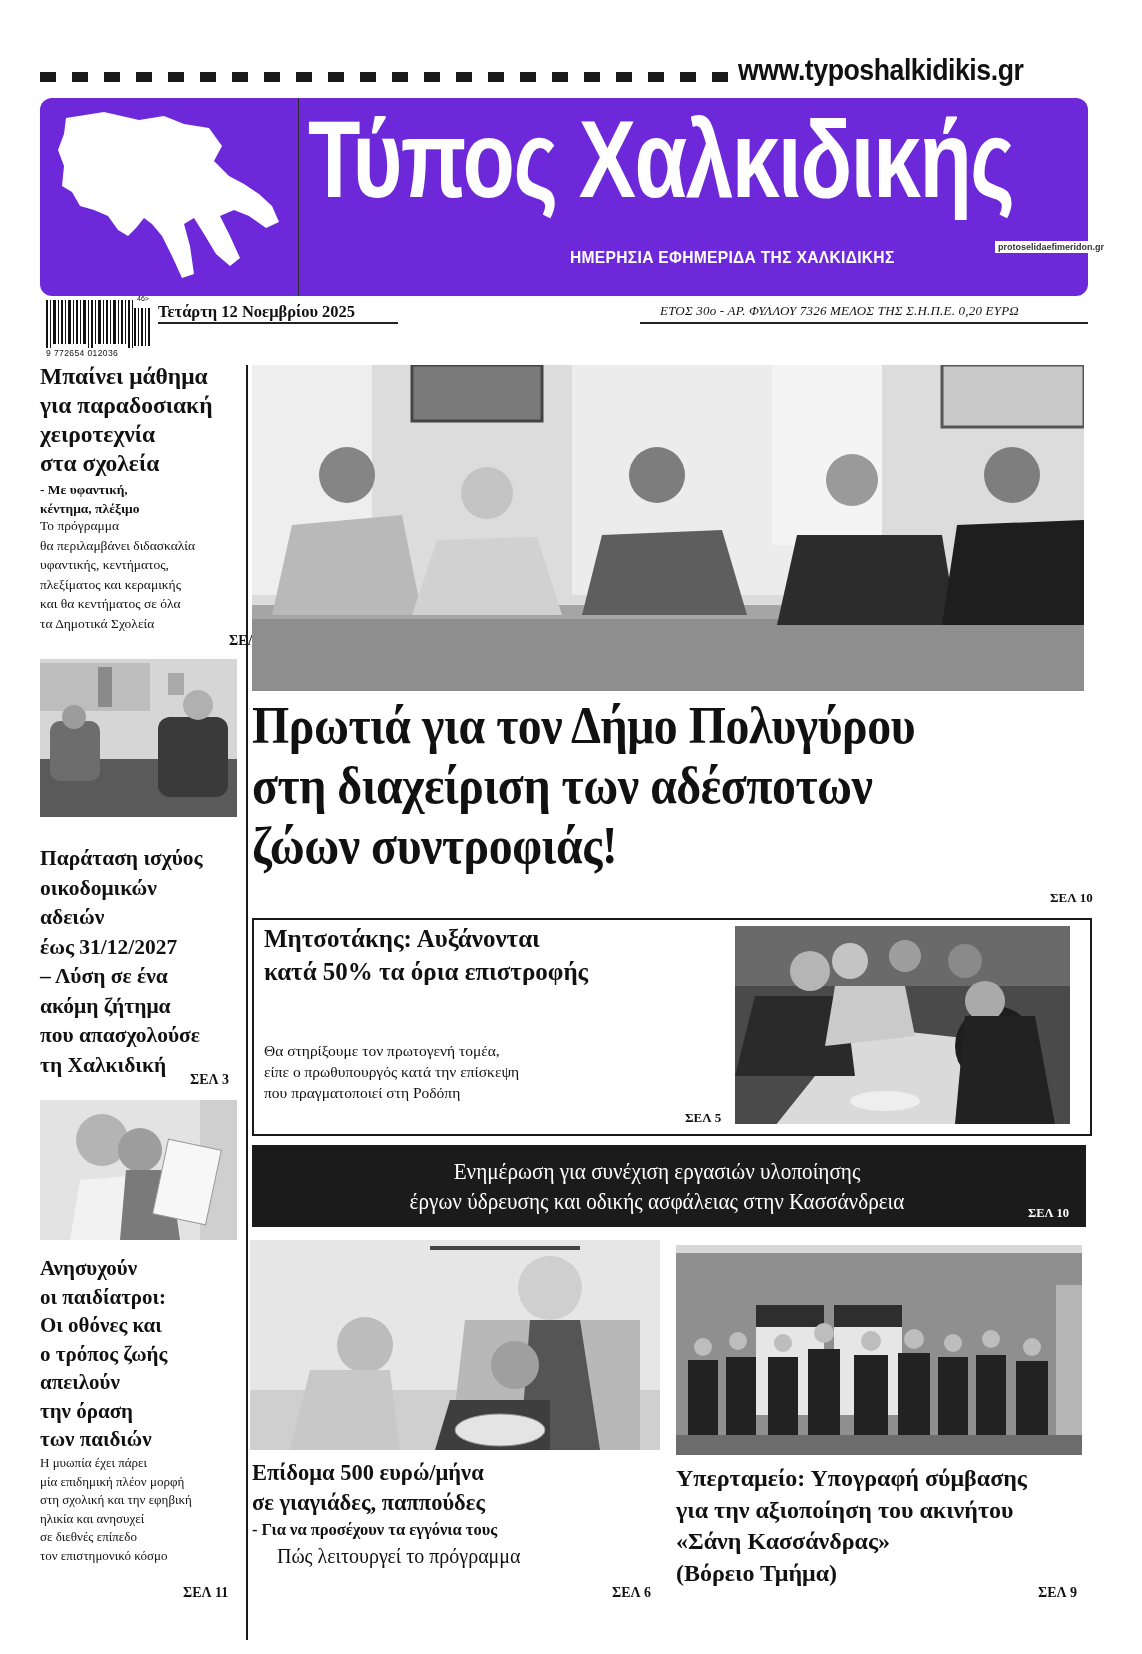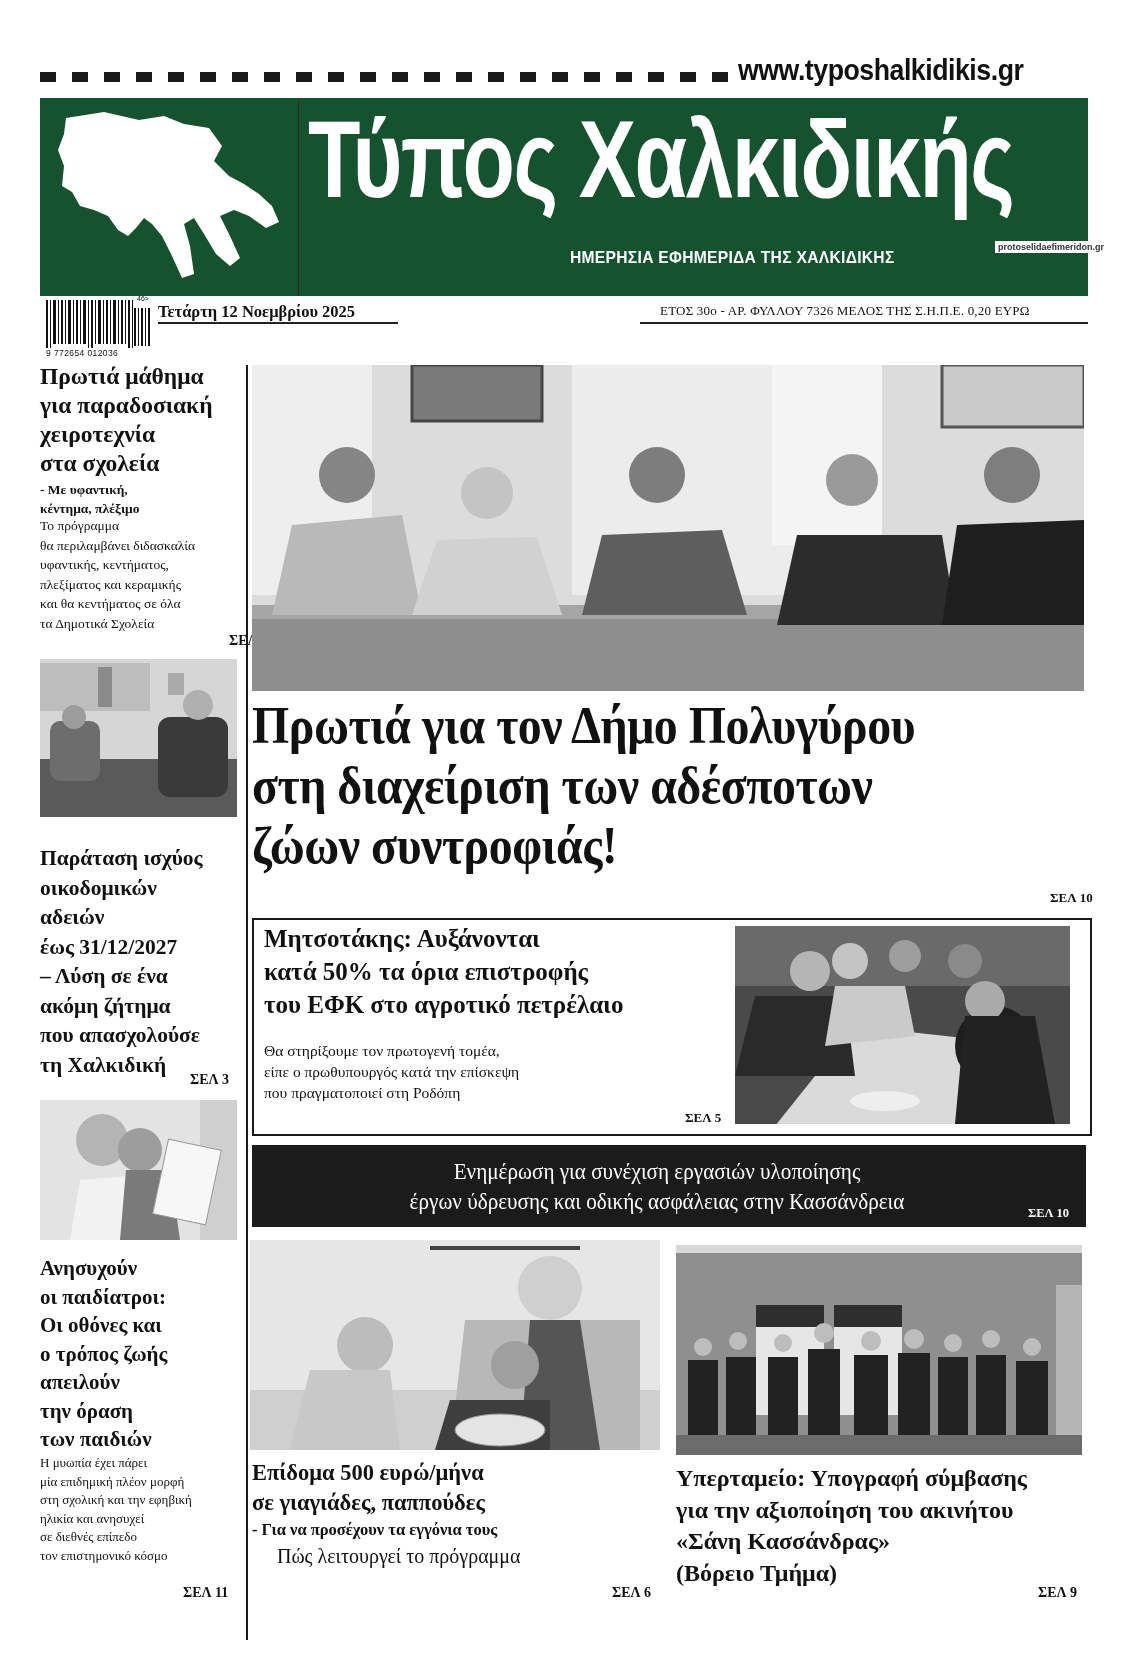--- a/index.html
+++ b/index.html
@@ -8,40 +8,40 @@
 
   .abs { position: absolute; }
 
   
   .dashes { left: 40px; top: 72px; width: 690px; height: 10px;
     background: repeating-linear-gradient(90deg, #1a1a1a 0 16px, transparent 16px 32px); }
   .site-url { left: 738px; top: 54px; font-family: "Liberation Sans", sans-serif; font-weight: bold;
     font-size: 29px; letter-spacing: -0.5px; color: #111; transform: scaleX(0.92); transform-origin: left; }
 
   
-  .masthead { left: 40px; top: 98px; width: 1048px; height: 198px; background: #14532d; }
+  .masthead { left: 40px; top: 98px; width: 1048px; height: 198px; background: #6d28d9; border-radius: 12px; }
   .map-logo { position: absolute; left: 4px; top: 8px; width: 260px; height: 178px; }
   .mast-divider { position: absolute; left: 258px; top: 0; width: 1px; height: 198px; background: #2b2b2b; }
   .mast-title { position: absolute; left: 268px; top: 6px; font-family: "Liberation Sans", sans-serif;
     font-weight: bold; color: #fff; font-size: 110px; letter-spacing: -2px; line-height: 1;
     transform: scaleX(0.78); transform-origin: left top; white-space: nowrap; }
   .mast-sub { position: absolute; left: 530px; top: 150px; font-family: "Liberation Sans", sans-serif;
     font-weight: bold; color: #fff; font-size: 17px; letter-spacing: 0.3px; white-space: nowrap;
     transform: scaleX(0.92); transform-origin: left; }
   .watermark { position: absolute; left: 955px; top: 143px; background: #fff; color: #333;
     font-family: "Liberation Sans", sans-serif; font-size: 9px; font-weight: bold; padding: 1px 3px; }
 
   
   .barcode { left: 46px; top: 300px; width: 104px; height: 48px; }
   .barcode-num { left: 46px; top: 348px; font-family: "Liberation Sans", sans-serif; font-size: 8.5px; letter-spacing: 0.4px; }
   .barcode-small { left: 134px; top: 302px; width: 16px; height: 44px; }
   .bar-46 { left: 137px; top: 295px; font-family: "Liberation Sans", sans-serif; font-size: 7px; }
   .issue-date { left: 158px; top: 302px; font-weight: bold; font-size: 16.5px; }
   .issue-date-rule { left: 158px; top: 322px; width: 240px; height: 2px; background: #222; }
-  .issue-info { left: 660px; top: 303px; font-size: 13px; letter-spacing: 0.2px; }
+  .issue-info { left: 660px; top: 303px; font-size: 13px; letter-spacing: 0.2px; font-style: italic; }
   .issue-rule-bot { left: 640px; top: 322px; width: 448px; height: 2px; background: #222; }
 
   
   .left-col-rule { left: 246px; top: 365px; width: 2px; height: 1275px; background: #1a1a1a; }
   .l-head { font-weight: bold; color: #111; }
   .story1-title { left: 40px; top: 362px; width: 205px; font-size: 23.5px; line-height: 29px; }
   .story1-sub { left: 40px; top: 480px; width: 205px; font-size: 13.5px; font-weight: bold; line-height: 19px; }
   .story1-body { left: 40px; top: 516px; width: 205px; font-size: 13.5px; line-height: 19.5px; }
   .sel { font-weight: bold; font-size: 14px; }
   .sel-4 { left: 190px; top: 633px; margin-left: 39px; }
@@ -148,21 +148,21 @@
 <div class="abs bar-46">46&gt;</div>
 <div class="abs barcode-num">9 772654 012036</div>
 <div class="abs issue-date">Τετάρτη 12 Νοεμβρίου 2025</div>
 <div class="abs issue-date-rule"></div>
 <div class="abs issue-info">ΕΤΟΣ 30ο - ΑΡ. ΦΥΛΛΟΥ 7326 ΜΕΛΟΣ ΤΗΣ Σ.Η.Π.Ε. 0,20 ΕΥΡΩ</div>
 <div class="abs issue-rule-bot"></div>
 
 <div class="abs left-col-rule"></div>
 
 <div class="abs l-head story1-title">
-  <div>Πρωτιά μάθημα</div>
+  <div>Μπαίνει μάθημα</div>
   <div>για παραδοσιακή</div>
   <div>χειροτεχνία</div>
   <div>στα σχολεία</div>
 </div>
 <div class="abs story1-sub">
   <div>- Με υφαντική,</div>
   <div>κέντημα, πλέξιμο</div>
 </div>
 <div class="abs story1-body">
   <div>Το πρόγραμμα</div>
@@ -258,21 +258,20 @@
   <div>Πρωτιά για τον Δήμο Πολυγύρου</div>
   <div>στη διαχείριση των αδέσποτων</div>
   <div>ζώων συντροφιάς!</div>
 </div>
 <div class="abs sel-10a">ΣΕΛ 10</div>
 
 <div class="abs efk-box"></div>
 <div class="abs efk-title">
   <div>Μητσοτάκης: Αυξάνονται</div>
   <div>κατά 50% τα όρια επιστροφής</div>
-  <div>του ΕΦΚ στο αγροτικό πετρέλαιο</div>
 </div>
 <div class="abs efk-body">
   <div>Θα στηρίξουμε τον πρωτογενή τομέα,</div>
   <div>είπε ο πρωθυπουργός κατά την επίσκεψη</div>
   <div>που πραγματοποιεί στη Ροδόπη</div>
 </div>
 <div class="abs sel-5">ΣΕΛ 5</div>
 <div class="abs photo photo-efk">
   <svg viewBox="0 0 335 198" preserveAspectRatio="none">
     <rect width="335" height="198" fill="#4a4a4a"></rect>

